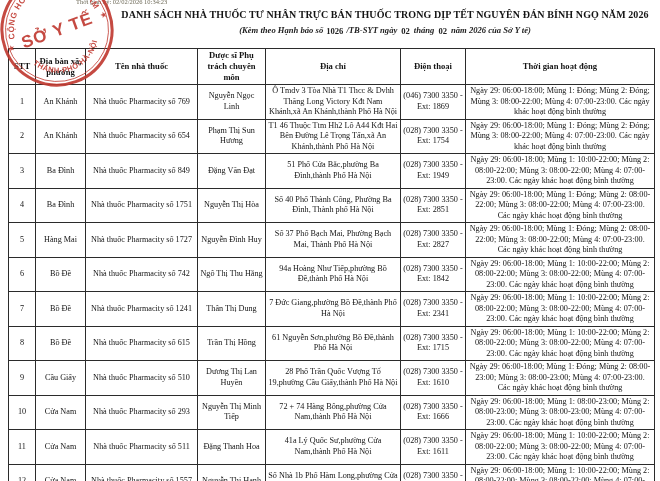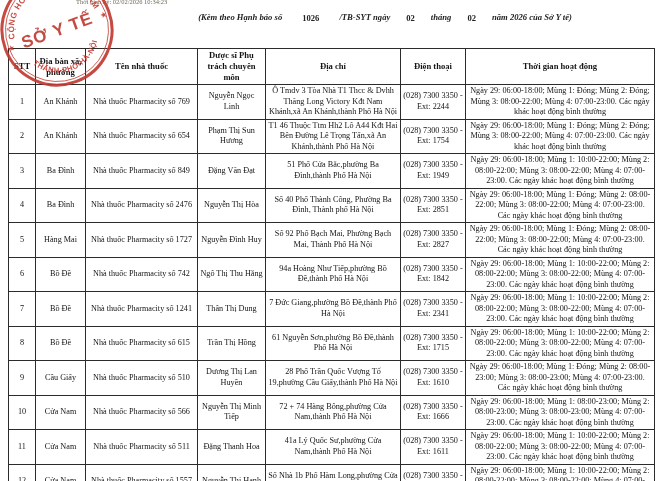--- a/index.html
+++ b/index.html
@@ -25,23 +25,23 @@
     position:absolute;left:118px;top:9px;width:534px;text-align:center;
   }
   .doc-title{
     font-weight:bold;font-size:10px;letter-spacing:.1px;line-height:1.25;
   }
   .doc-subtitle{
     margin-top:3px;font-style:italic;font-size:8.6px;font-weight:bold;color:#222;
   }
   .doc-subtitle .fill-num{
     font-style:normal;font-weight:bold;display:inline-block;
-    margin:0 20px;transform:translateY(1px);
-  }
-  .doc-subtitle .fill-num.small{margin:0 16px;}
+    margin:0 3px;transform:translateY(1px);
+  }
+  .doc-subtitle .fill-num.small{margin:0 4px;}
   
   table.roster{
     position:absolute;left:8px;top:48px;width:646px;
     border-collapse:collapse;table-layout:fixed;
   }
   table.roster th, table.roster td{
     border:1px solid #2b2b2b;
     font-size:8.2px;line-height:1.28;
     text-align:center;vertical-align:middle;
     padding:1px 2px;word-wrap:break-word;
@@ -52,20 +52,21 @@
   col.c0{width:27px;} col.c1{width:50px;} col.c2{width:112px;}
   col.c3{width:68px;} col.c4{width:135px;} col.c5{width:65px;}
   col.c6{width:189px;}
 </style>
 </head>
 <body>
 
 <div class="signed-time">Thời gian ký: 02/02/2026 10:34:23</div>
 
 <div class="doc-header">
+  <div class="doc-title">DANH SÁCH NHÀ THUỐC TƯ NHÂN TRỰC BÁN THUỐC TRONG DỊP TẾT NGUYÊN ĐÁN BÍNH NGỌ NĂM 2026</div>
   <div class="doc-subtitle"><span>(Kèm theo Hạnh báo số</span><span class="fill-num">1026</span><span>/TB-SYT ngày</span><span class="fill-num small">02</span><span>tháng</span><span class="fill-num small">02</span><span>năm 2026 của Sở Y tế)</span></div>
 </div>
 
 <table class="roster">
   <colgroup>
     <col class="c0">
       <col class="c1">
       <col class="c2">
       <col class="c3">
     <col class="c4">
@@ -83,21 +84,21 @@
       <th>Thời gian hoạt động</th>
     </tr>
   </thead>
   <tbody>
       <tr>
         <td class="col-0">1</td>
         <td class="col-1">An Khánh</td>
         <td class="col-2">Nhà thuốc Pharmacity số 769</td>
         <td class="col-3">Nguyễn Ngọc Linh</td>
         <td class="col-4">Ô Tmdv 3 Tòa Nhà T1 Thcc &amp; Dvhh Thăng Long Victory Kđt Nam Khánh,xã An Khánh,thành Phố Hà Nội</td>
-        <td class="col-5">(028) 7300 3350 - Ext: 2244</td>
+        <td class="col-5">(046) 7300 3350 - Ext: 1869</td>
         <td class="col-6">Ngày 29: 06:00-18:00; Mùng 1: Đóng; Mùng 2: Đóng; Mùng 3: 08:00-22:00; Mùng 4: 07:00-23:00. Các ngày khác hoạt động bình thường</td>
       </tr>
       <tr>
         <td class="col-0">2</td>
         <td class="col-1">An Khánh</td>
         <td class="col-2">Nhà thuốc Pharmacity số 654</td>
         <td class="col-3">Phạm Thị Sun Hương</td>
         <td class="col-4">T1 46 Thuộc Ttm Hh2 Lô A44 Kđt Hai Bên Đường Lê Trọng Tấn,xã An Khánh,thành Phố Hà Nội</td>
         <td class="col-5">(028) 7300 3350 - Ext: 1754</td>
         <td class="col-6">Ngày 29: 06:00-18:00; Mùng 1: Đóng; Mùng 2: Đóng; Mùng 3: 08:00-22:00; Mùng 4: 07:00-23:00. Các ngày khác hoạt động bình thường</td>
@@ -107,32 +108,32 @@
         <td class="col-1">Ba Đình</td>
         <td class="col-2">Nhà thuốc Pharmacity số 849</td>
         <td class="col-3">Đặng Văn Đạt</td>
         <td class="col-4">51 Phố Cửa Bắc,phường Ba Đình,thành Phố Hà Nội</td>
         <td class="col-5">(028) 7300 3350 - Ext: 1949</td>
         <td class="col-6">Ngày 29: 06:00-18:00; Mùng 1: 10:00-22:00; Mùng 2: 08:00-22:00; Mùng 3: 08:00-22:00; Mùng 4: 07:00-23:00. Các ngày khác hoạt động bình thường</td>
       </tr>
       <tr>
         <td class="col-0">4</td>
         <td class="col-1">Ba Đình</td>
-        <td class="col-2">Nhà thuốc Pharmacity số 2476</td>
+        <td class="col-2">Nhà thuốc Pharmacity số 1751</td>
         <td class="col-3">Nguyễn Thị Hòa</td>
         <td class="col-4">Số 40 Phố Thành Công, Phường Ba Đình, Thành phố Hà Nội</td>
         <td class="col-5">(028) 7300 3350 - Ext: 2851</td>
         <td class="col-6">Ngày 29: 06:00-18:00; Mùng 1: Đóng; Mùng 2: 08:00-22:00; Mùng 3: 08:00-22:00; Mùng 4: 07:00-23:00. Các ngày khác hoạt động bình thường</td>
       </tr>
       <tr>
         <td class="col-0">5</td>
         <td class="col-1">Hàng Mai</td>
         <td class="col-2">Nhà thuốc Pharmacity số 1727</td>
         <td class="col-3">Nguyễn Đình Huy</td>
-        <td class="col-4">Số 92 Phố Bạch Mai, Phường Bạch Mai, Thành Phố Hà Nội</td>
+        <td class="col-4">Số 37 Phố Bạch Mai, Phường Bạch Mai, Thành Phố Hà Nội</td>
         <td class="col-5">(028) 7300 3350 - Ext: 2827</td>
         <td class="col-6">Ngày 29: 06:00-18:00; Mùng 1: Đóng; Mùng 2: 08:00-22:00; Mùng 3: 08:00-22:00; Mùng 4: 07:00-23:00. Các ngày khác hoạt động bình thường</td>
       </tr>
       <tr>
         <td class="col-0">6</td>
         <td class="col-1">Bồ Đề</td>
         <td class="col-2">Nhà thuốc Pharmacity số 742</td>
         <td class="col-3">Ngô Thị Thu Hằng</td>
         <td class="col-4">94a Hoàng Như Tiếp,phường Bồ Đề,thành Phố Hà Nội</td>
         <td class="col-5">(028) 7300 3350 - Ext: 1842</td>
@@ -161,21 +162,21 @@
         <td class="col-1">Cầu Giấy</td>
         <td class="col-2">Nhà thuốc Pharmacity số 510</td>
         <td class="col-3">Dương Thị Lan Huyền</td>
         <td class="col-4">28 Phố Trần Quốc Vượng Tổ 19,phường Cầu Giấy,thành Phố Hà Nội</td>
         <td class="col-5">(028) 7300 3350 - Ext: 1610</td>
         <td class="col-6">Ngày 29: 06:00-18:00; Mùng 1: Đóng; Mùng 2: 08:00-23:00; Mùng 3: 08:00-23:00; Mùng 4: 07:00-23:00. Các ngày khác hoạt động bình thường</td>
       </tr>
       <tr>
         <td class="col-0">10</td>
         <td class="col-1">Cửa Nam</td>
-        <td class="col-2">Nhà thuốc Pharmacity số 566</td>
+        <td class="col-2">Nhà thuốc Pharmacity số 293</td>
         <td class="col-3">Nguyễn Thị Minh Tiếp</td>
         <td class="col-4">72 + 74 Hàng Bông,phường Cửa Nam,thành Phố Hà Nội</td>
         <td class="col-5">(028) 7300 3350 - Ext: 1666</td>
         <td class="col-6">Ngày 29: 06:00-18:00; Mùng 1: 08:00-23:00; Mùng 2: 08:00-23:00; Mùng 3: 08:00-23:00; Mùng 4: 07:00-23:00. Các ngày khác hoạt động bình thường</td>
       </tr>
       <tr>
         <td class="col-0">11</td>
         <td class="col-1">Cửa Nam</td>
         <td class="col-2">Nhà thuốc Pharmacity số 511</td>
         <td class="col-3">Đặng Thanh Hoa</td>

